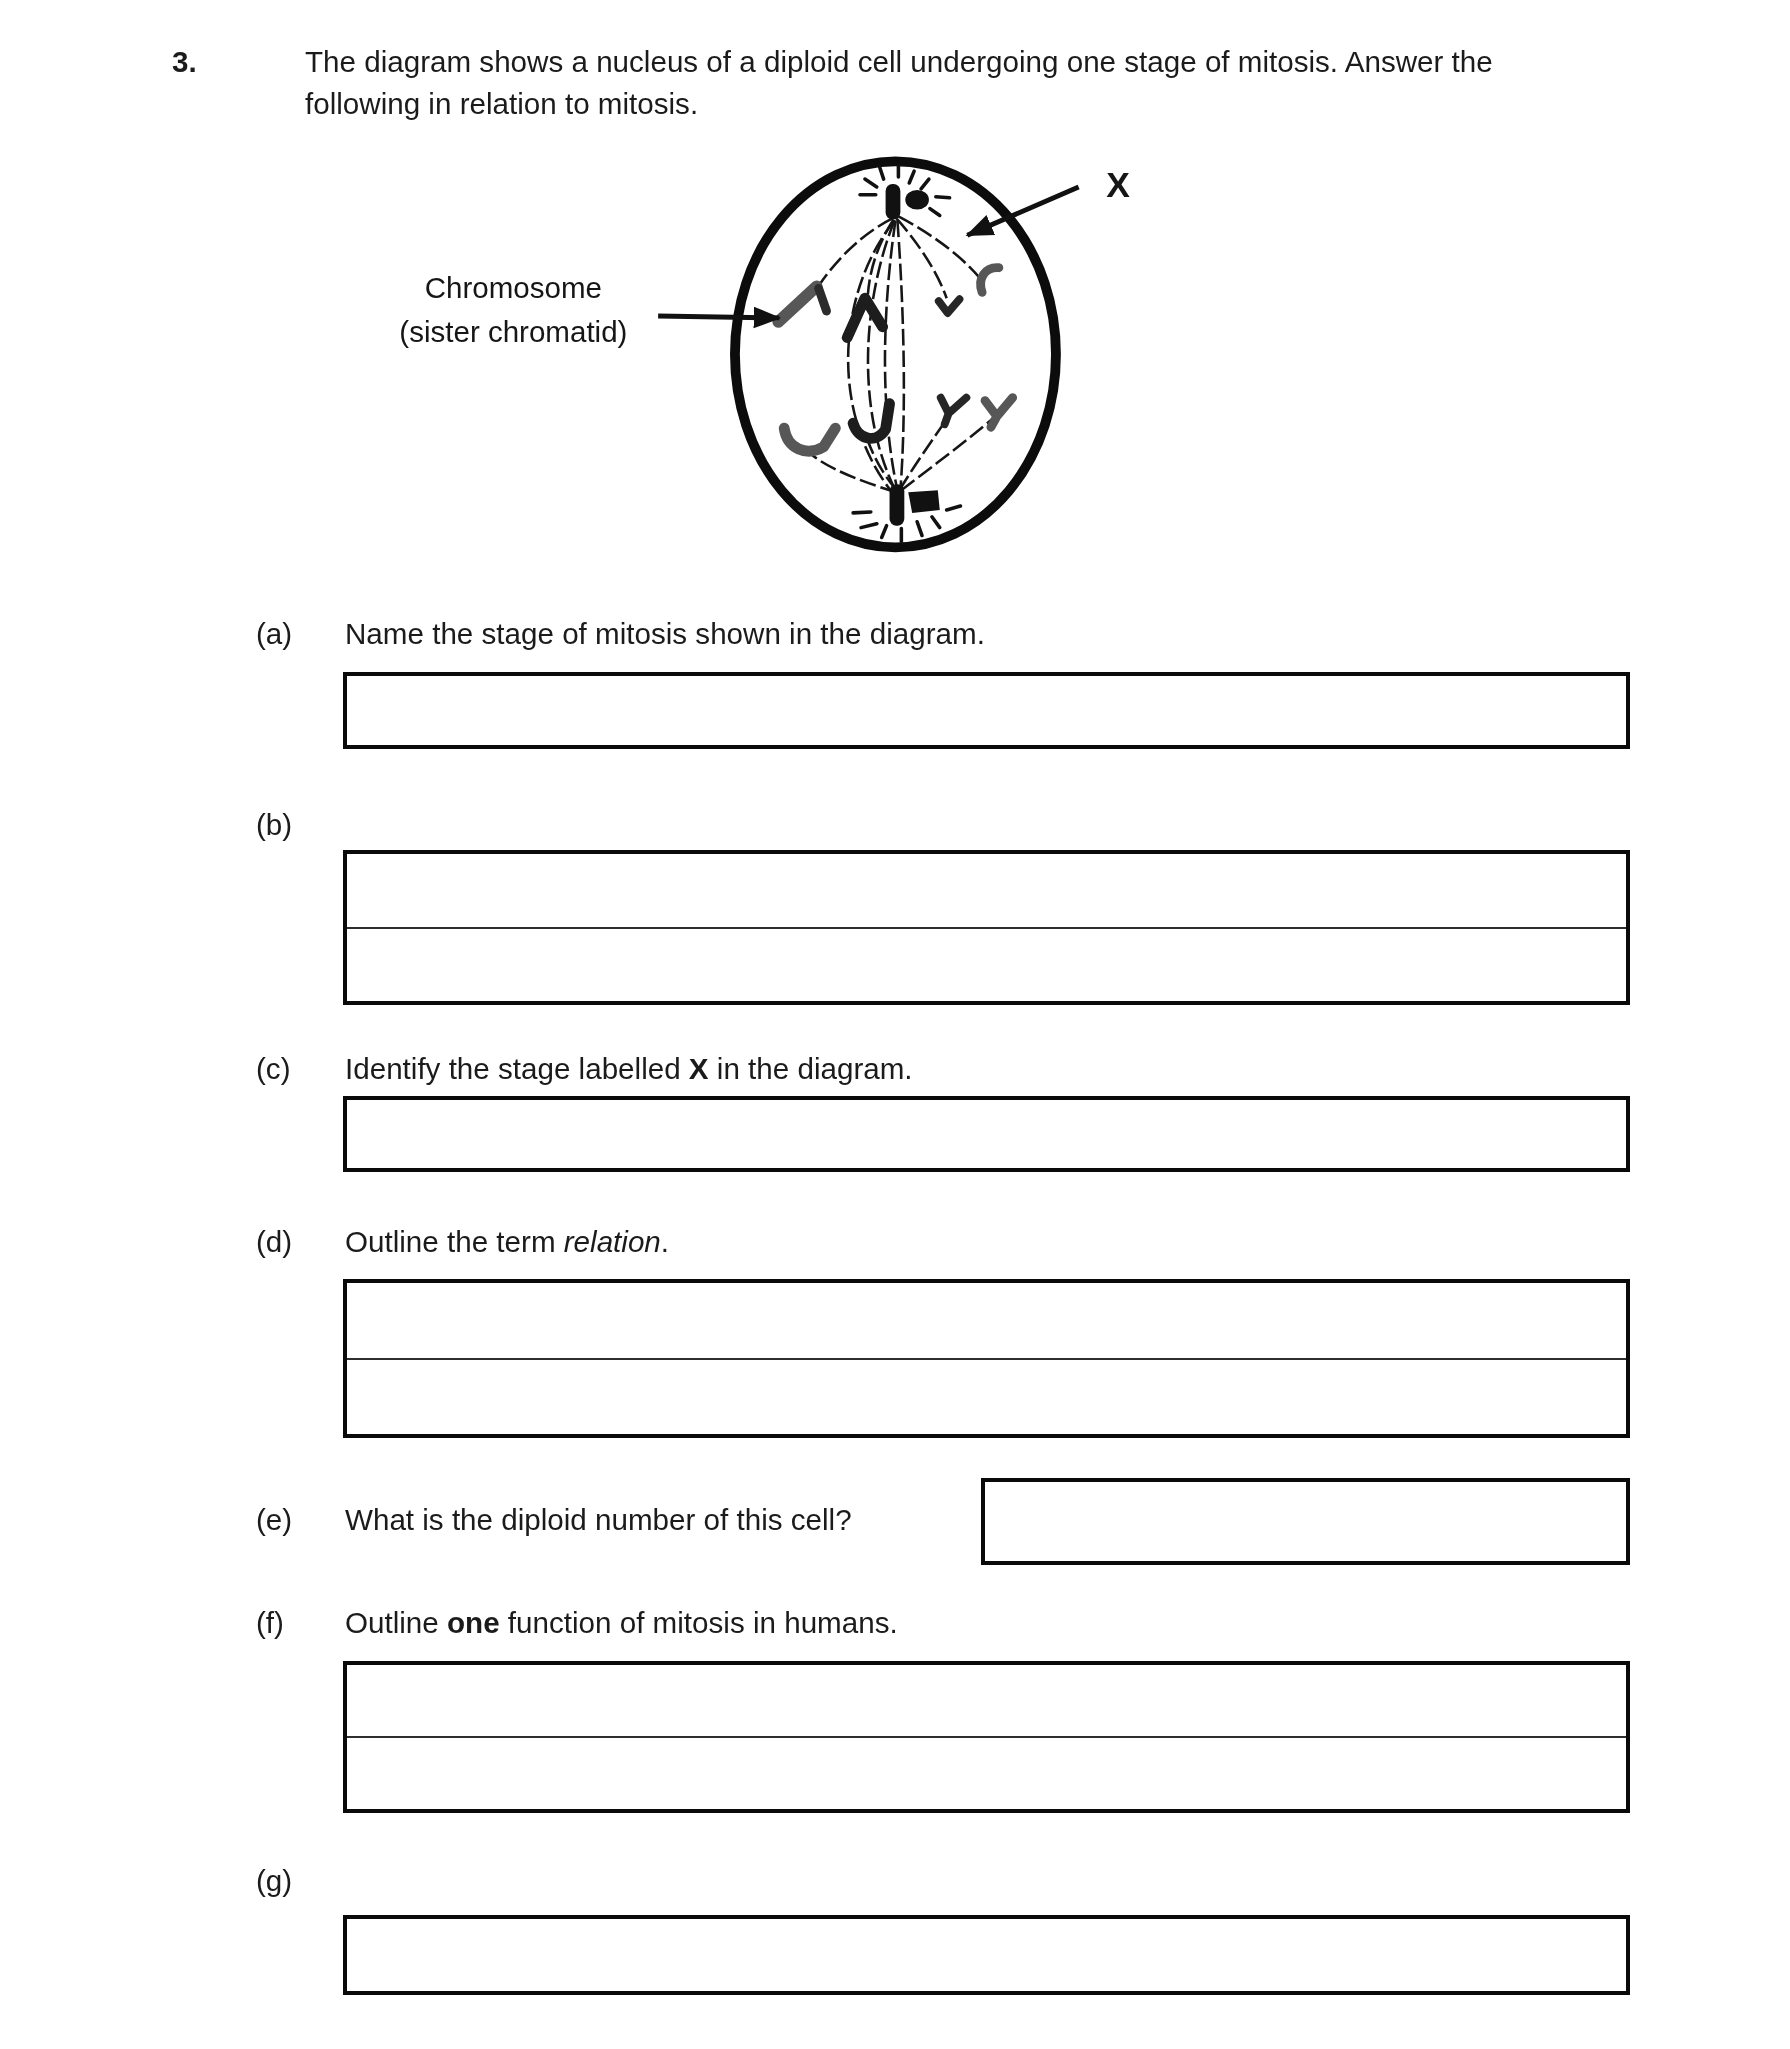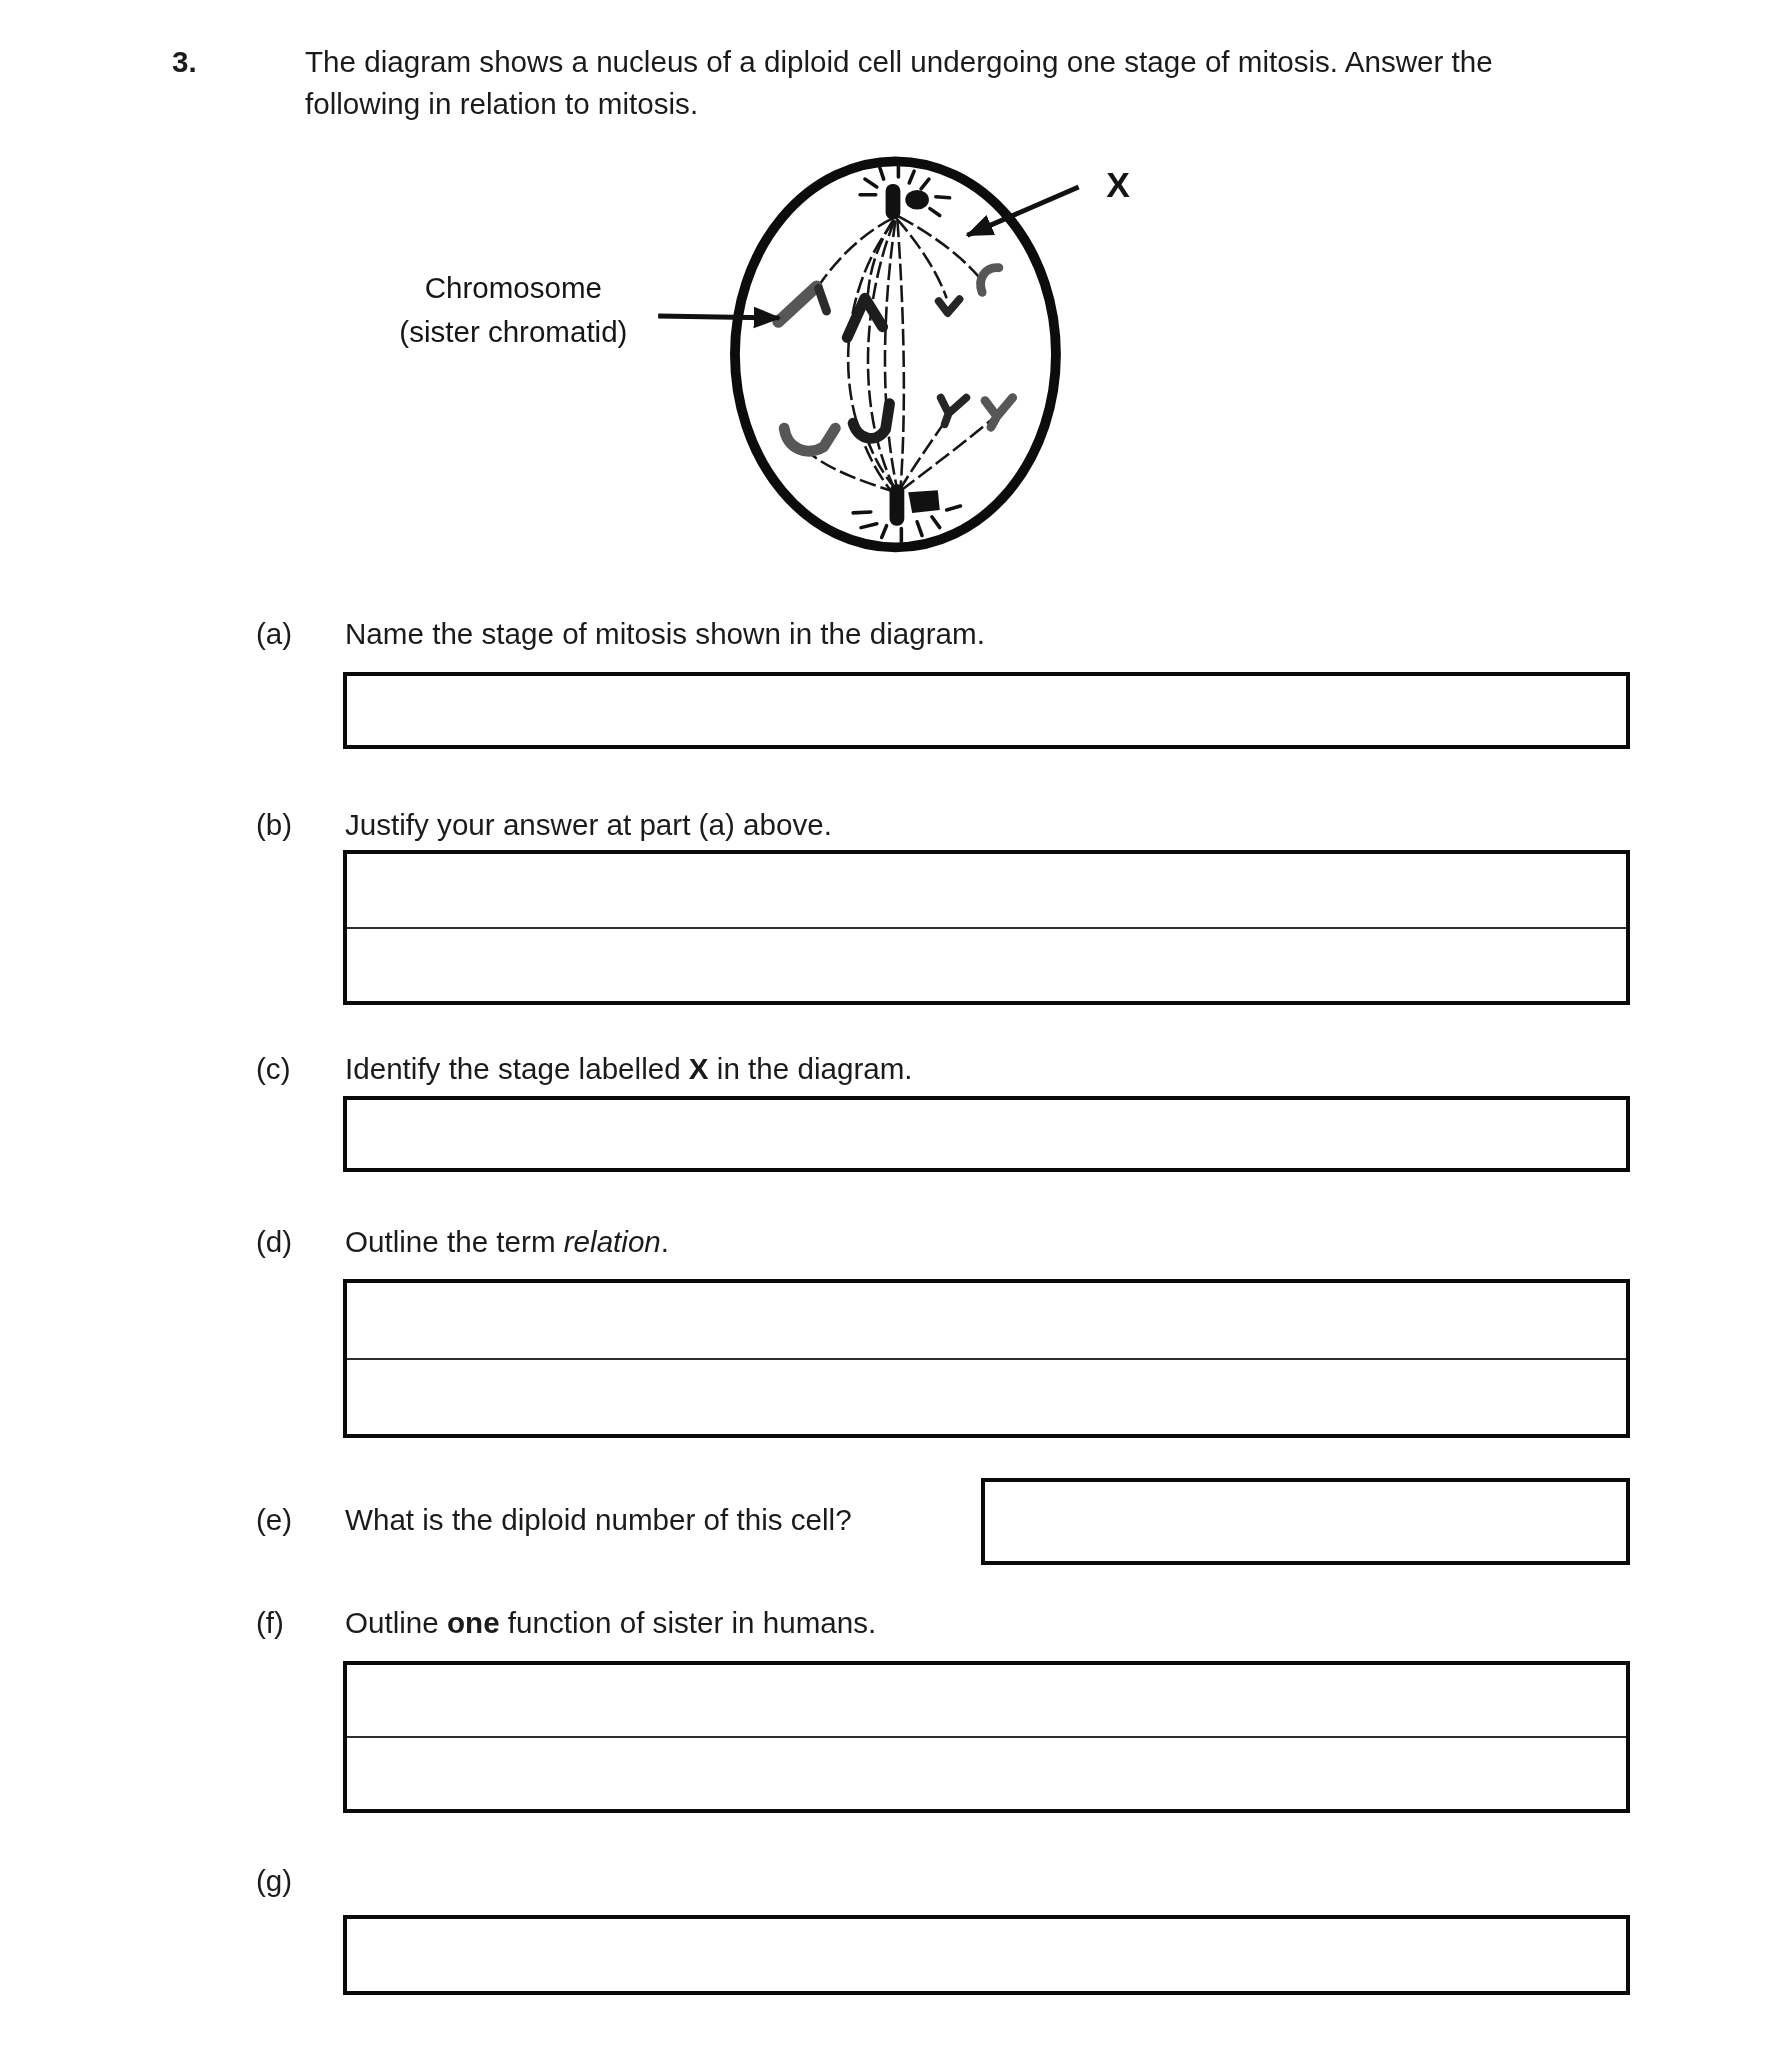--- a/index.html
+++ b/index.html
@@ -104,41 +104,40 @@
     <text x="773" y="80" font-size="36" font-weight="bold">X</text>
     <text x="171" y="183" font-size="30" text-anchor="middle">Chromosome</text>
     <text x="171" y="227" font-size="30" text-anchor="middle">(sister chromatid)</text>
   </svg>
 
   <div class="plabel" style="top:617px">(a)</div>
   <div class="ptext" style="top:617px"><span>Name the stage of mitosis shown in the diagram.</span><span class="b"></span><span></span></div>
   <div class="abox" style="top:672px;height:77px"></div>
 
   <div class="plabel" style="top:808px">(b)</div>
-  <div class="ptext" style="top:808px"><span>Justify your answer at part (a) above.</span><span class="b"></span><span></span></div>
   <div class="abox" style="top:850px;height:155px">
     <div class="hr"></div>
   </div>
 
   <div class="plabel" style="top:1052px">(c)</div>
   <div class="ptext" style="top:1052px"><span>Identify the stage labelled </span><span class="b">X</span><span> in the diagram.</span></div>
   <div class="abox" style="top:1096px;height:76px"></div>
 
   <div class="plabel" style="top:1225px">(d)</div>
   <div class="ptext" style="top:1225px"><span>Outline the term </span><span class="i">relation</span><span>.</span></div>
   <div class="abox" style="top:1279px;height:159px">
     <div class="hr"></div>
   </div>
 
   <div class="plabel" style="top:1503px">(e)</div>
   <div class="ptext" style="top:1503px"><span>What is the diploid number of this cell?</span><span class="b"></span><span></span></div>
   <div class="abox small" style="top:1478px;height:87px"></div>
 
   <div class="plabel" style="top:1606px">(f)</div>
-  <div class="ptext" style="top:1606px"><span>Outline </span><span class="b">one</span><span> function of sister in humans.</span></div>
+  <div class="ptext" style="top:1606px"><span>Outline </span><span class="b">one</span><span> function of mitosis in humans.</span></div>
   <div class="abox" style="top:1661px;height:152px">
     <div class="hr"></div>
   </div>
 
   <div class="plabel" style="top:1864px">(g)</div>
   <div class="abox" style="top:1915px;height:80px"></div>
 
 </div>
 
 

